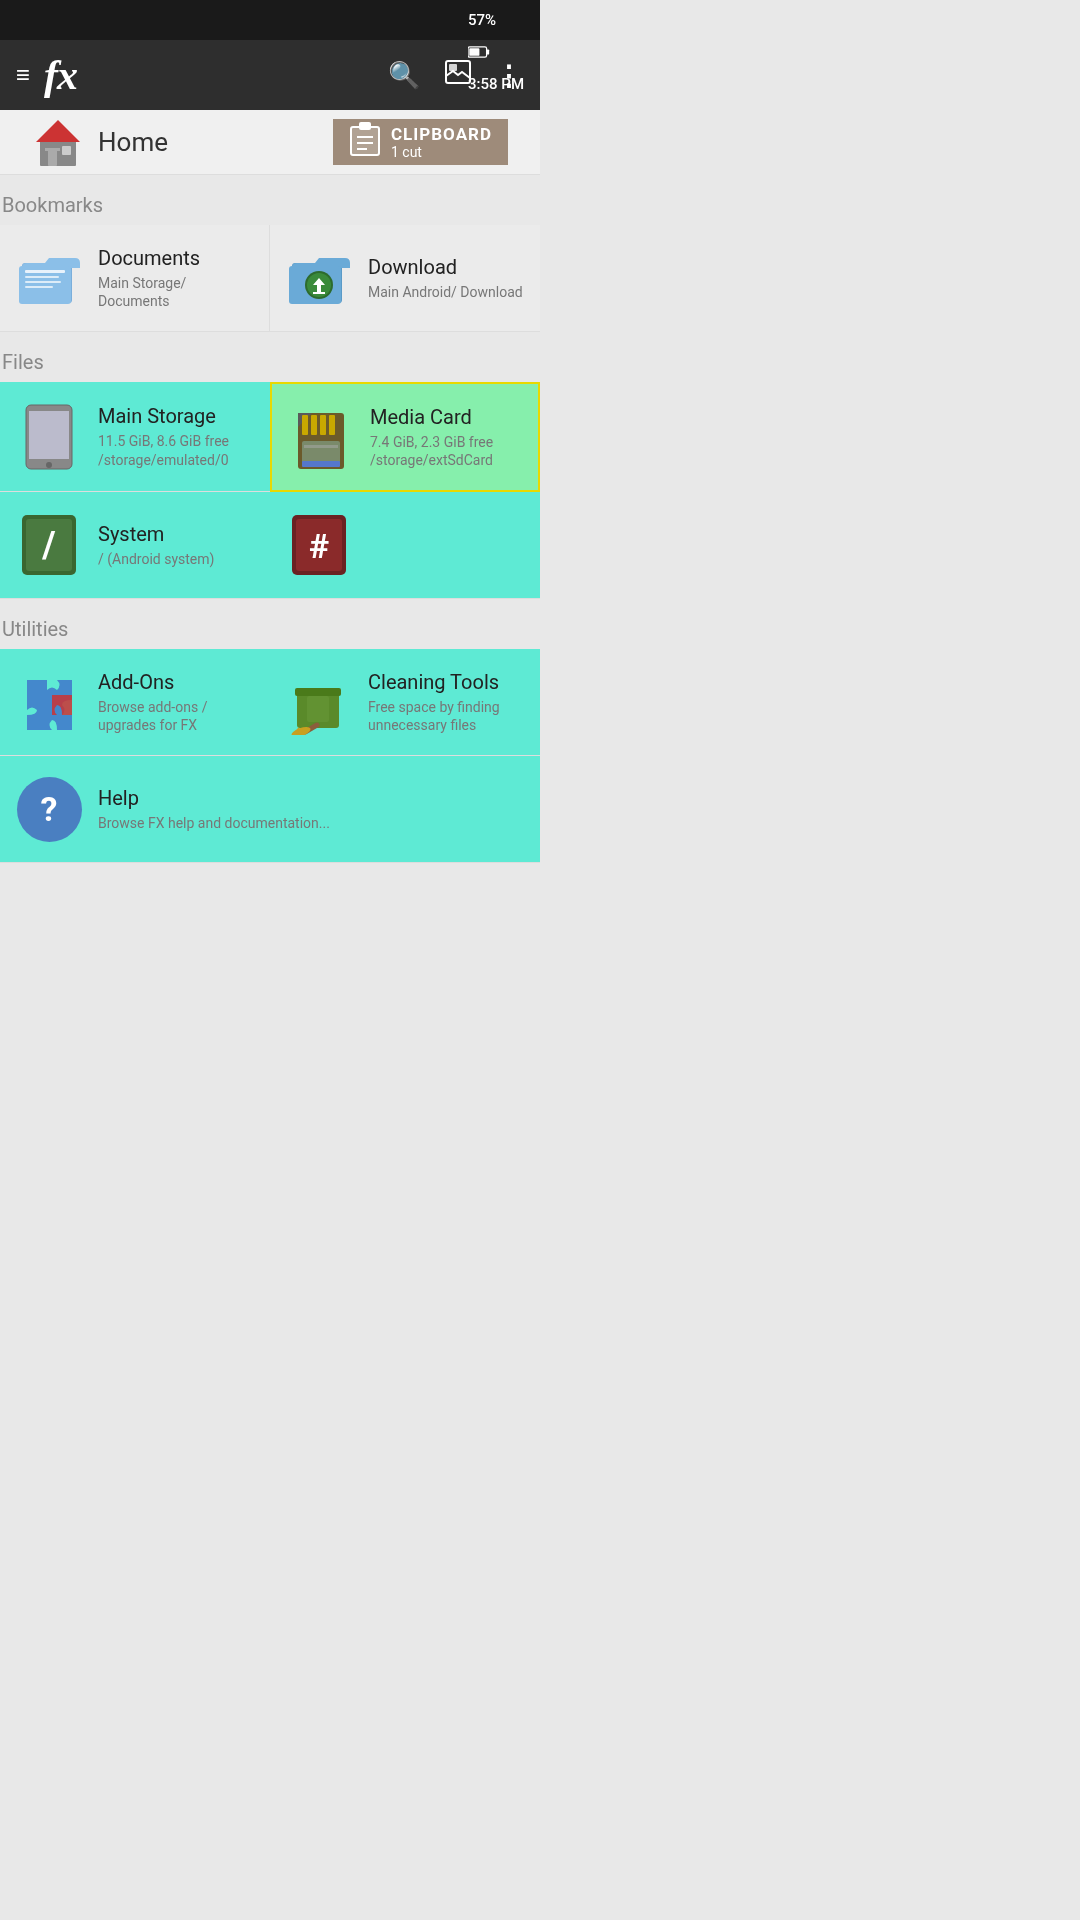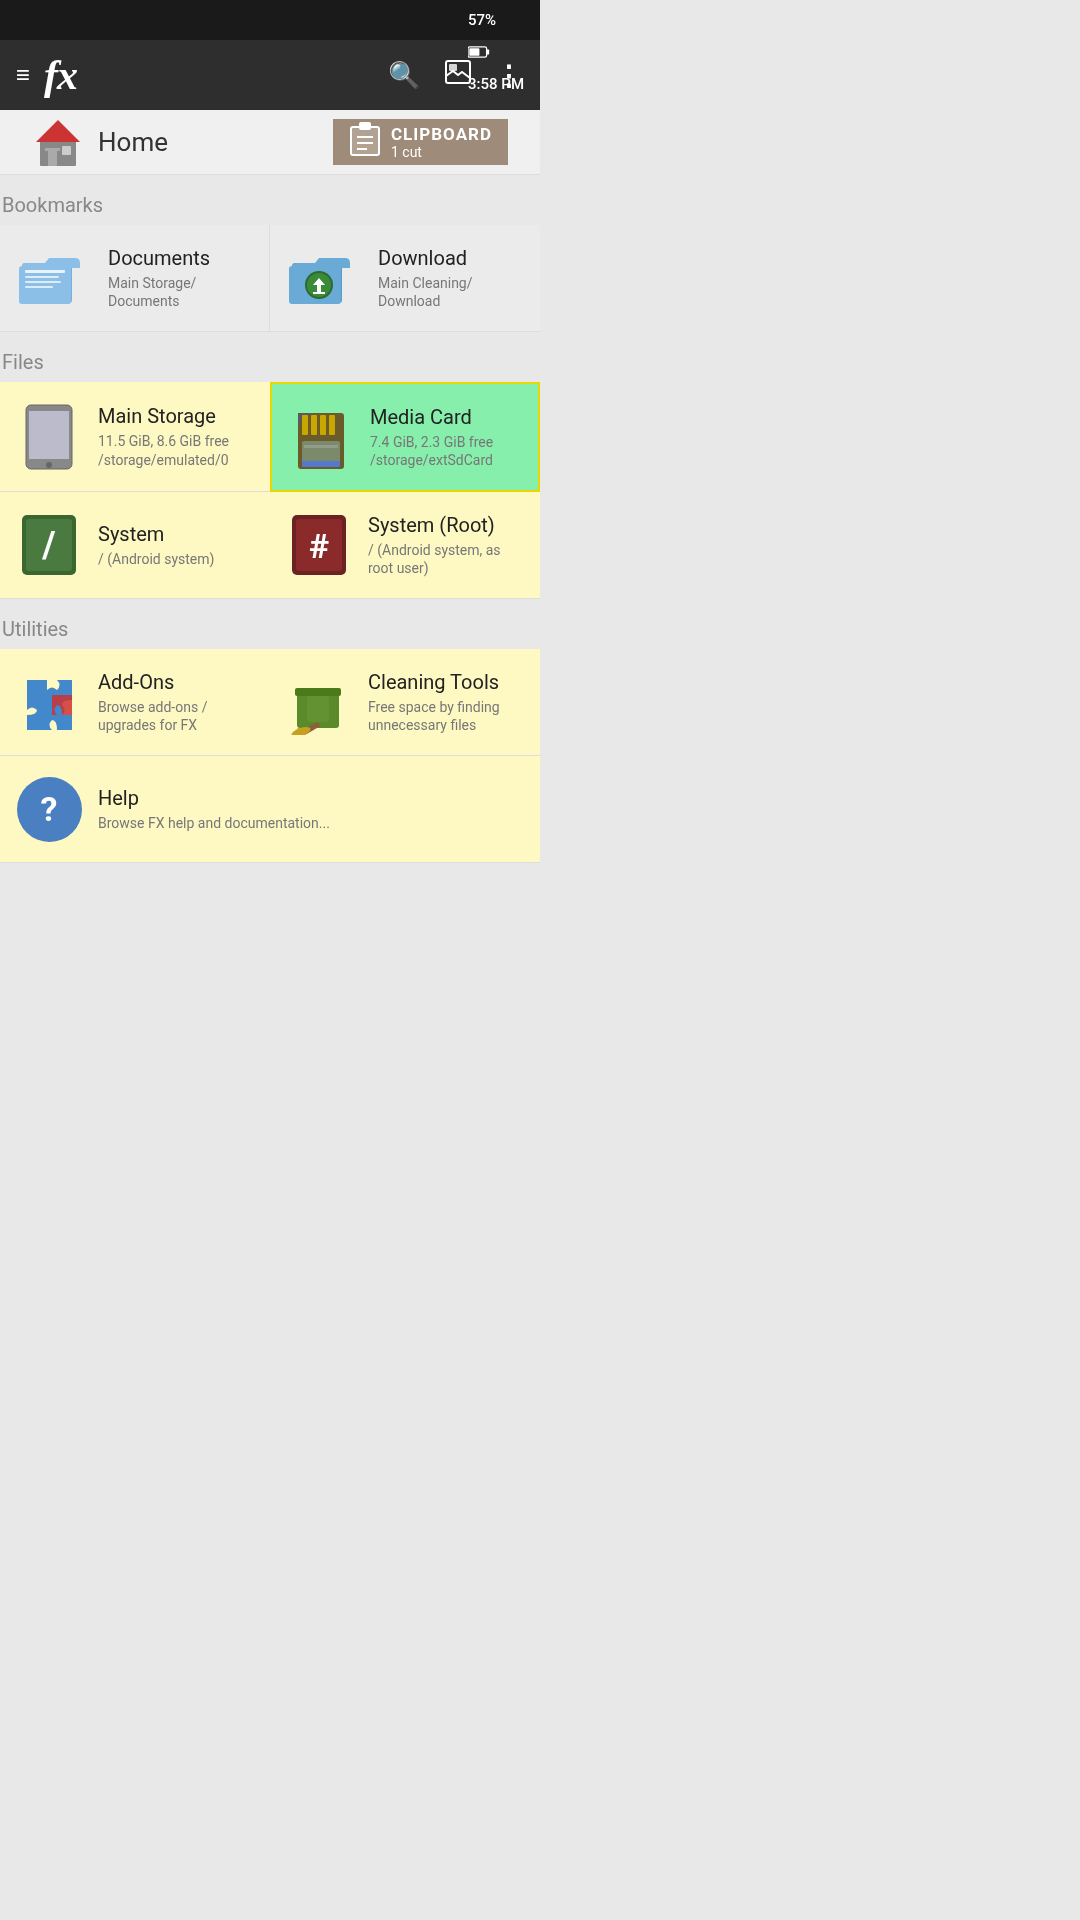--- a/index.html
+++ b/index.html
@@ -122,21 +122,21 @@
     
     .grid {
       display: grid;
       grid-template-columns: 1fr 1fr;
       background: #e8e8e8;
     }
 
     .grid-item {
       display: flex;
       align-items: center;
-      gap: 24px;
+      gap: 14px;
       padding: 18px 14px;
       background: #ebebeb;
       cursor: pointer;
       border-bottom: 1px solid #ddd;
       border-right: 1px solid #ddd;
       position: relative;
     }
     .grid-item:nth-child(even) {
       border-right: none;
     }
@@ -169,21 +169,21 @@
     
     .storage-grid {
       display: grid;
       grid-template-columns: 1fr 1fr;
     }
     .storage-item {
       display: flex;
       align-items: center;
       gap: 14px;
       padding: 18px 14px;
-      background: #fef9c3;
+      background: #5eead4;
       cursor: pointer;
       border-bottom: 1px solid #ddd;
     }
     .storage-item.highlighted {
       background: #86efac;
       border: 2px solid #e8d800;
     }
 
     
     .utilities-grid {
@@ -327,21 +327,21 @@
 
           <circle cx="32" cy="37" r="14" fill="#2d6b2d"></circle>
           <circle cx="32" cy="37" r="12" fill="#3a8a3a"></circle>
 
           <polygon points="32,30 38,37 34,37 34,44 30,44 30,37 26,37" fill="white"></polygon>
           <rect x="26" y="44" width="12" height="2" fill="white"></rect>
         </svg>
       </div>
       <div class="item-text-block">
         <span class="item-title">Download</span>
-        <span class="item-subtitle">Main Cleaning/
+        <span class="item-subtitle">Main Android/
 Download</span>
       </div>
     </div>
   </div>
 </div>
 
 <div>
   <div class="section-header">Files</div>
   <div class="storage-grid">
 
@@ -408,24 +408,20 @@
     <div class="storage-item">
       <div class="item-icon">
         <svg width="62" height="68" viewBox="0 0 62 68">
 
           <rect x="4" y="4" width="54" height="60" rx="5" fill="#6a2222"></rect>
           <rect x="8" y="8" width="46" height="52" rx="3" fill="#8a2a2a"></rect>
 
           <text x="31" y="47" font-size="34" text-anchor="middle" fill="white" font-weight="bold">#</text>
         </svg>
       </div>
-      <div class="item-text-block">
-        <span class="item-title">System (Root)</span>
-        <span class="item-subtitle">/ (Android system, as root user)</span>
-      </div>
     </div>
   </div>
 </div>
 
 <div>
   <div class="section-header">Utilities</div>
   <div class="utilities-grid">
 
     <div class="storage-item">
       <div class="item-icon">

